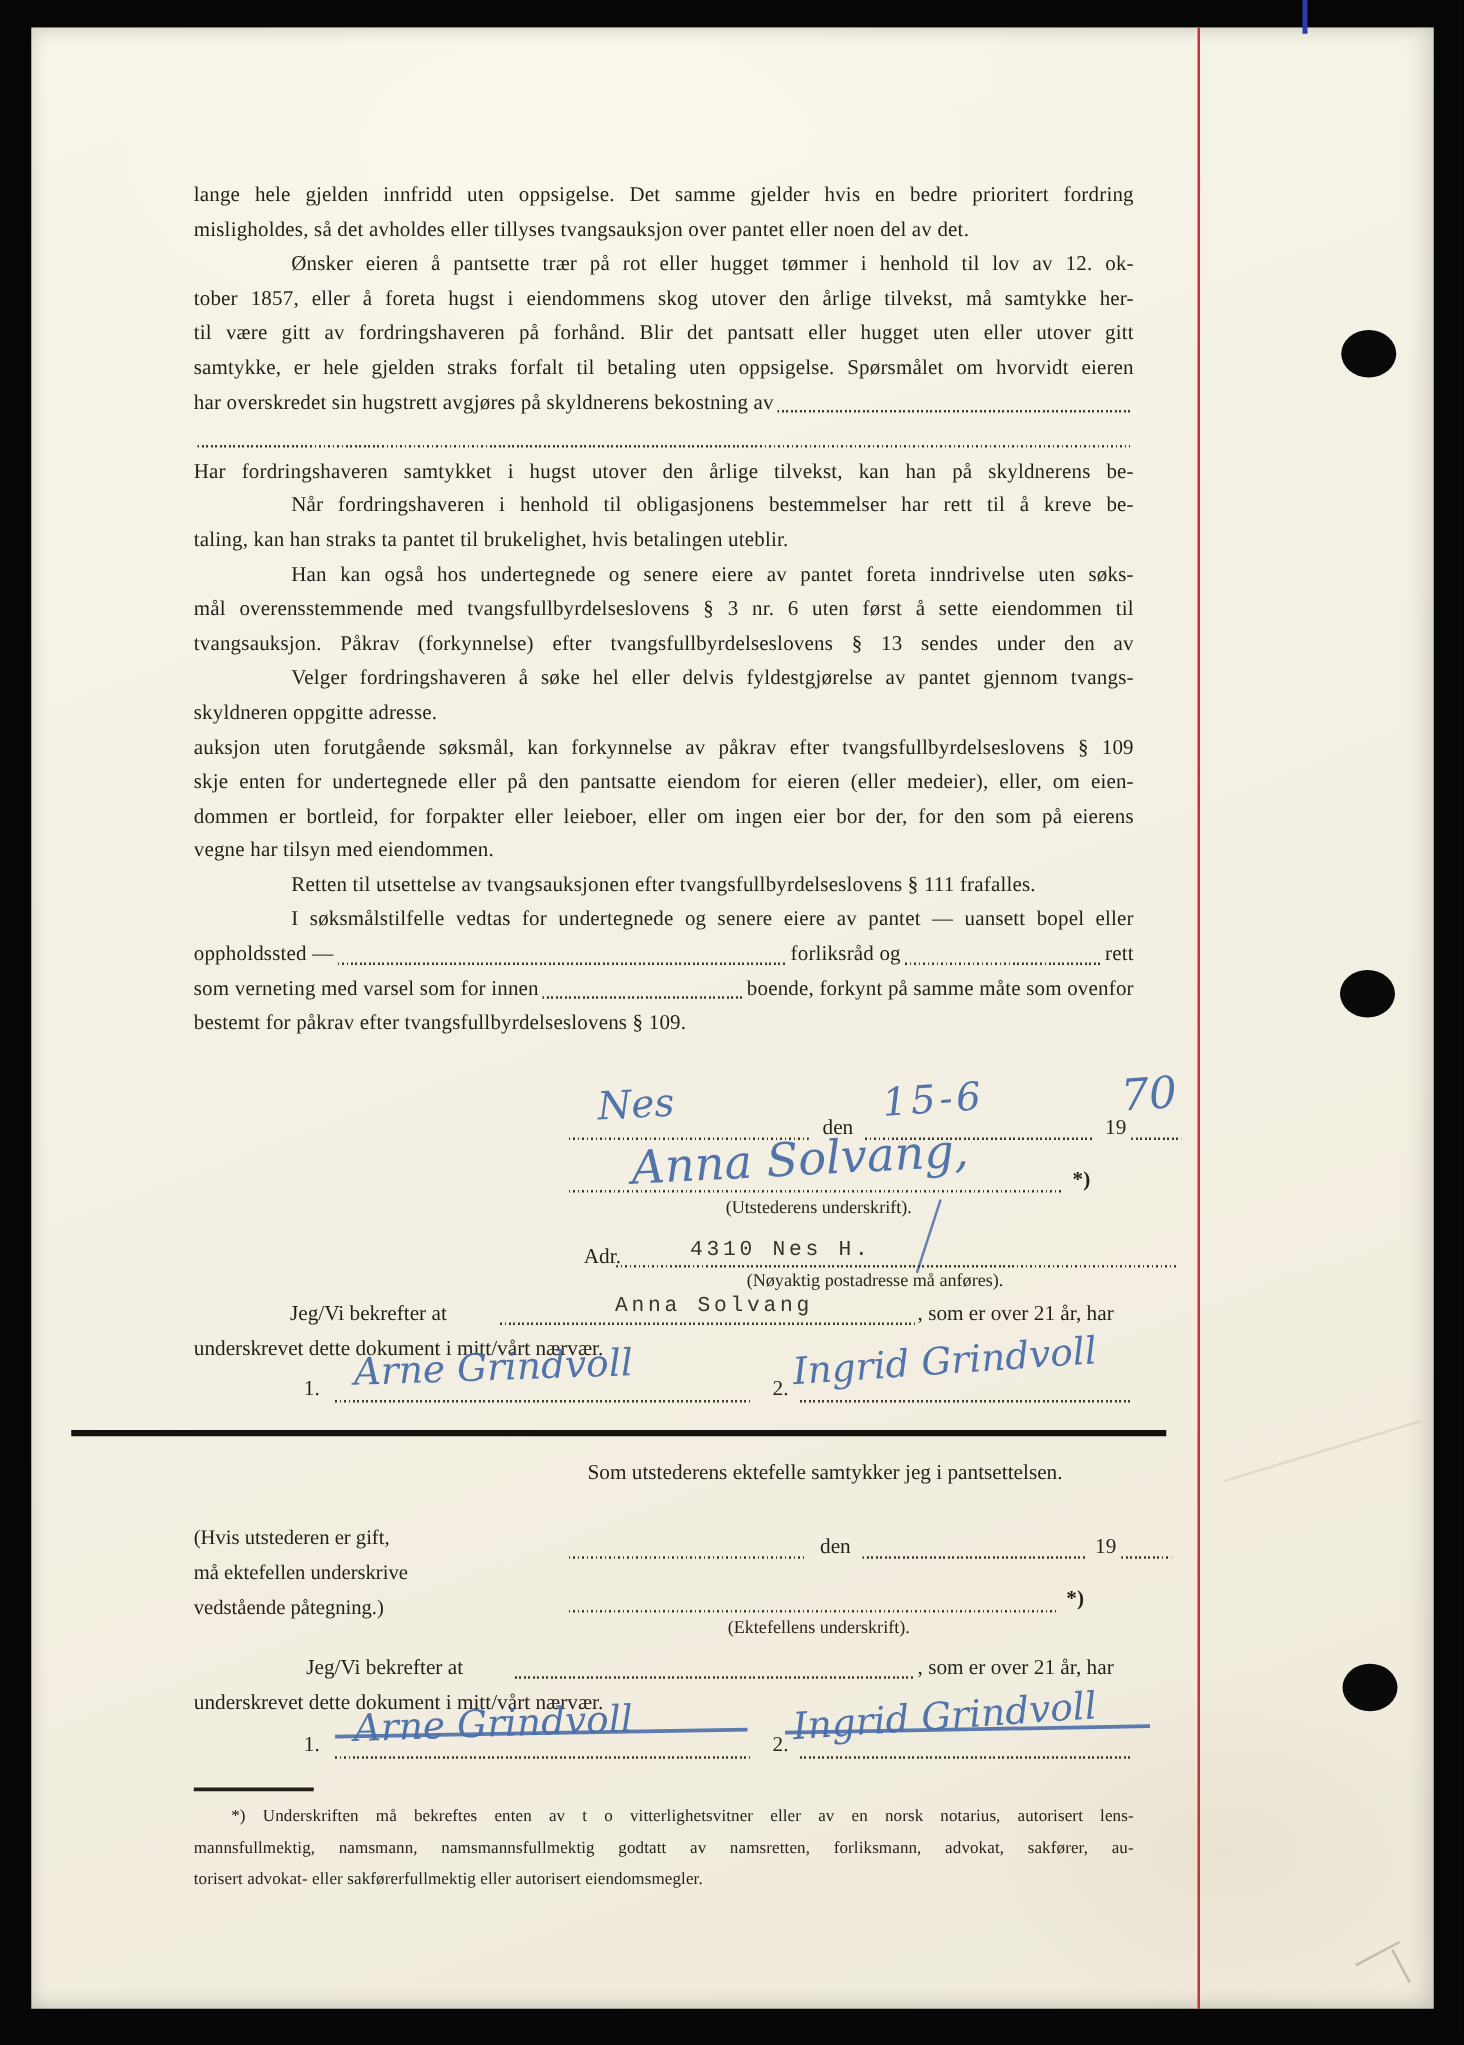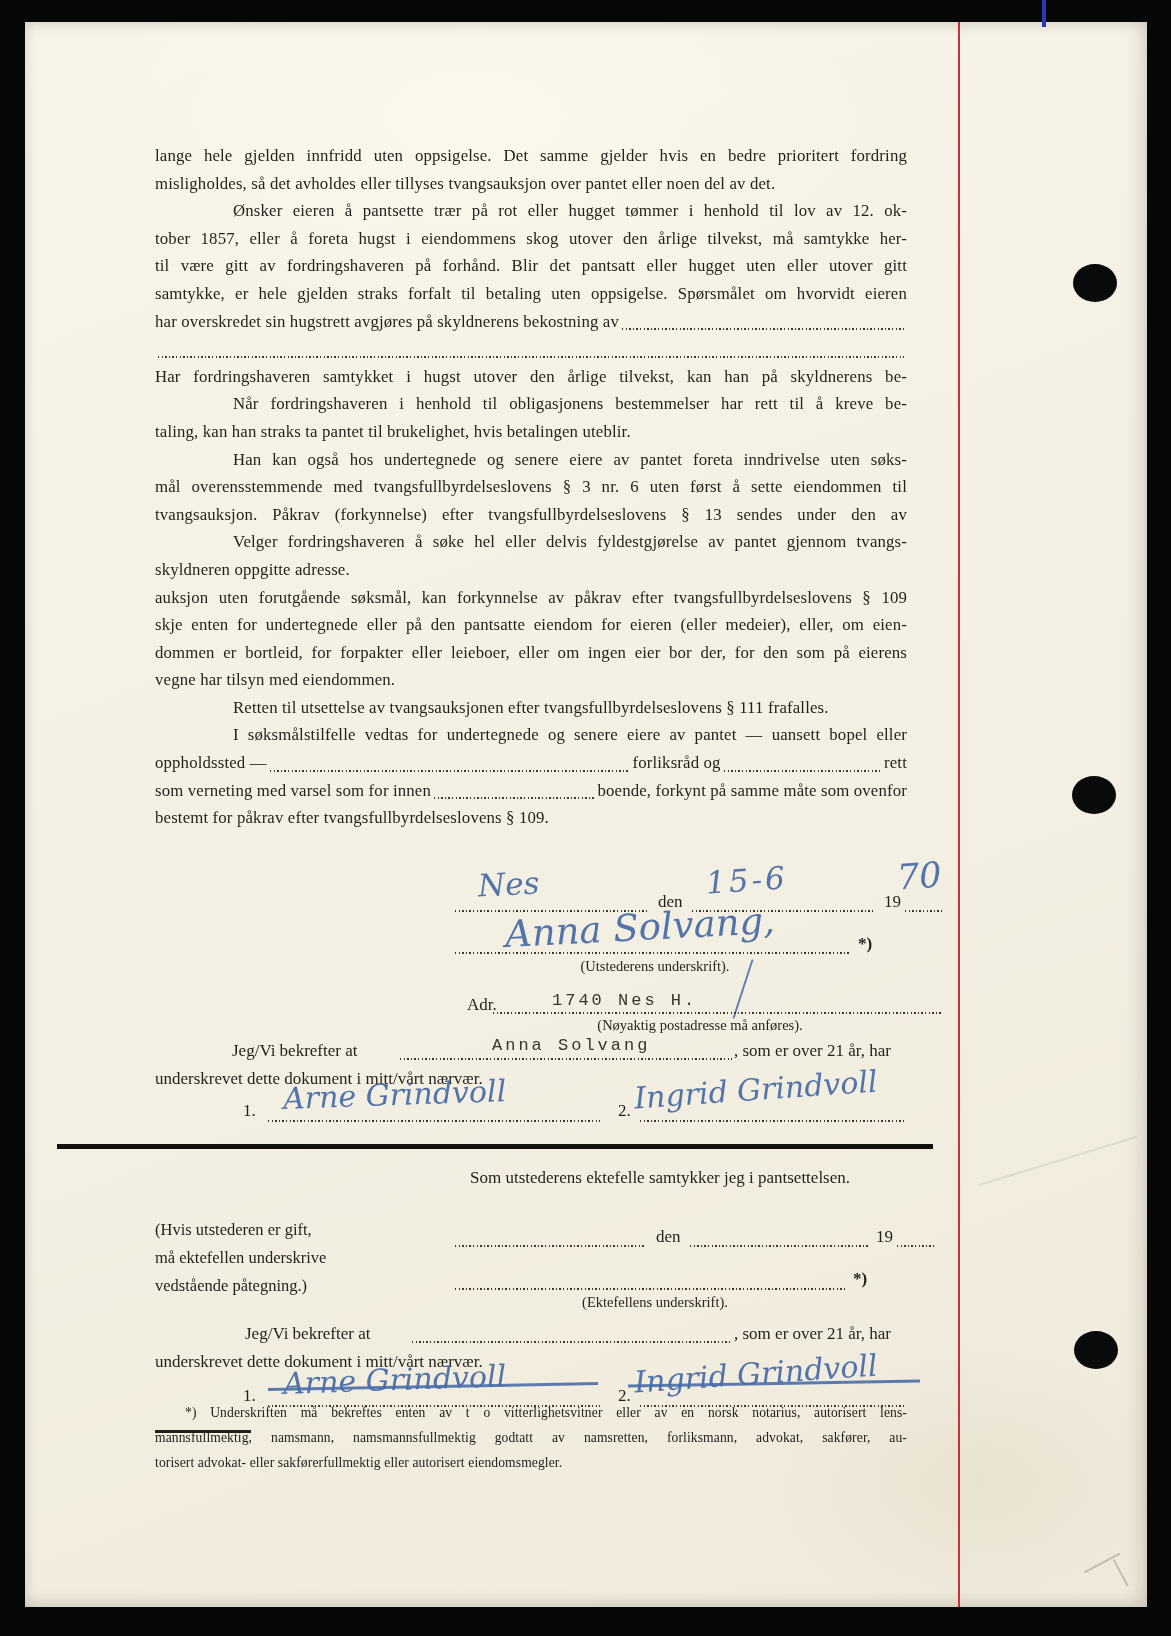--- a/index.html
+++ b/index.html
@@ -33,21 +33,21 @@
   .cap{position:absolute;font-size:14.5px;text-align:center;white-space:nowrap;color:#2a241d;}
   .typed{position:absolute;font-family:"Liberation Mono", monospace;font-size:17px;letter-spacing:3px;
          color:#3a342b;white-space:nowrap;}
   .hw{position:absolute;font-family:"DejaVu Serif", serif;font-style:italic;color:#4a6ea8;
       white-space:nowrap;opacity:.95;}
   .strike{position:absolute;height:3px;background:#4a6ea8;opacity:.9;}
   .tail{position:absolute;width:2px;height:62px;background:#4a6ea8;transform:rotate(18deg);opacity:.85;border-radius:2px;}
   .divider{position:absolute;left:57px;top:1144px;width:876px;height:5px;background:#14110d;}
   .note{position:absolute;left:155px;top:1216px;font-size:16.5px;line-height:28px;white-space:nowrap;}
   .fnsep{position:absolute;left:155px;top:1430px;width:96px;height:2.5px;background:#241f19;}
-  .footnote{position:absolute;left:155px;top:1400px;width:752px;font-size:13.6px;line-height:25px;
+  .footnote{position:absolute;left:155px;top:1440px;width:752px;font-size:13.6px;line-height:25px;
             color:#27221b;letter-spacing:.1px;}
   .fline{text-align:justify;text-align-last:justify;height:25px;}
   .fline.last{text-align-last:left;}
   .fline.first{text-indent:30px;}
 </style>
 </head>
 <body>
 
 <div class="stage">
 
@@ -116,21 +116,21 @@
   <div class="hw" style="left:897px;top:856px;font-size:35px;transform:rotate(-4deg);">70</div>
 
   <div class="dotline" style="left:455px;top:952px;width:395px;"></div>
   <div class="hw" style="left:505px;top:906px;font-size:37px;transform:rotate(-3deg);">Anna Solvang,</div>
   <div class="tail" style="left:742px;top:958px;"></div>
   <div class="lbl" style="left:858px;top:934px;font-weight:bold;">*)</div>
   <div class="cap" style="left:540px;top:958px;width:230px;">(Utstederens underskrift).</div>
 
   <div class="lbl" style="left:455px;top:995px;margin-left:12px;">Adr.</div>
   <div class="dotline" style="left:493px;top:1012px;width:450px;"></div>
-  <div class="typed" style="left:552px;top:991px;">1740 Nes H.</div>
+  <div class="typed" style="left:552px;top:991px;">4310 Nes H.</div>
   <div class="cap" style="left:555px;top:1017px;width:290px;">(Nøyaktig postadresse må anføres).</div>
 
   <div class="lbl" style="left:232px;top:1041px;">Jeg/Vi bekrefter at</div>
   <div class="dotline" style="left:400px;top:1058px;width:332px;"></div>
   <div class="typed" style="left:492px;top:1036px;">Anna Solvang</div>
   <div class="lbl" style="left:734px;top:1041px;">, som er over 21 år, har</div>
   <div class="lbl" style="left:155px;top:1069px;">underskrevet dette dokument i mitt/vårt nærvær.</div>
 
   <div class="lbl" style="left:243px;top:1101px;">1.</div>
   <div class="dotline" style="left:268px;top:1120px;width:332px;"></div>

